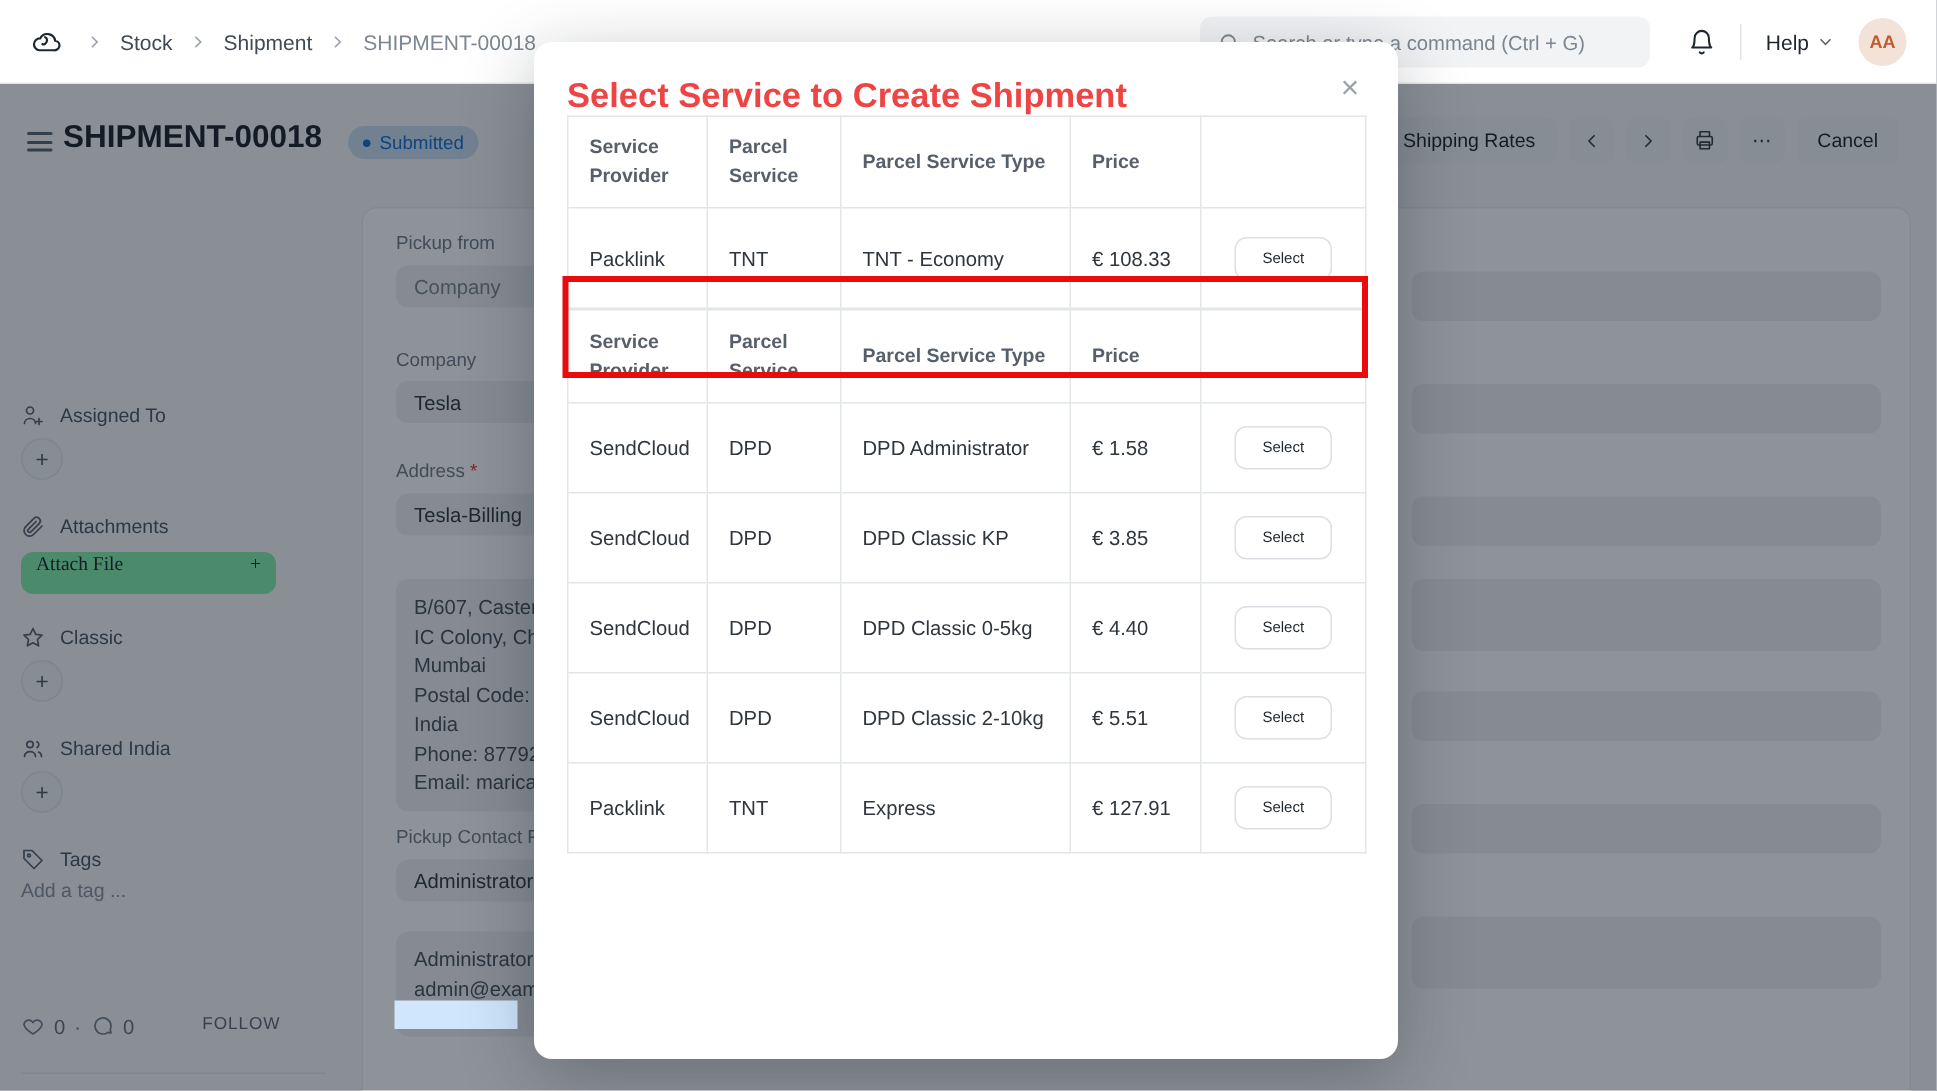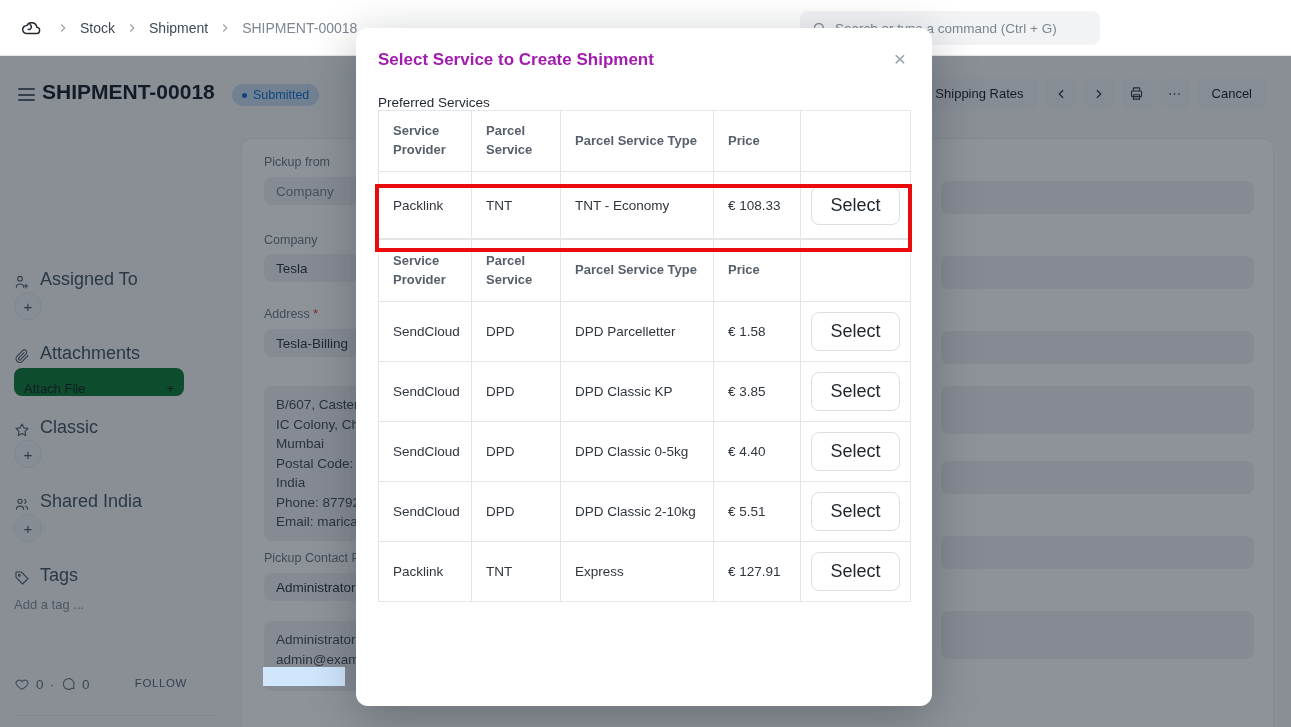--- a/index.html
+++ b/index.html
@@ -53,36 +53,36 @@
   .btn {
     height:31px; background:#f3f4f6; border:none; border-radius:8px;
     font-family:inherit; font-size:13px; color:#1f272e; padding:0 14px; cursor:pointer;
     display:flex; align-items:center; justify-content:center; gap:6px;
   }
   .btn.icon-btn { width:30px; padding:0; color:#35404a; }
 
   
   .sidebar { position:absolute; left:0; top:130px; width:231px; bottom:0; }
   .side-label {
-    position:absolute; left:14px; display:flex; align-items:flex-end; gap:10px;
-    font-size:18px; font-weight:500; color:#4c5a67;
+    position:absolute; left:14px; display:flex; align-items:flex-start; gap:10px;
+    font-size:13px; font-weight:500; color:#4c5a67;
   }
   .side-label svg { color:#5a6670; }
   .plus-circle {
     position:absolute; left:14px; width:28px; height:28px; border-radius:50%;
     background:#f3f4f6; border:1px solid #e3e6e9; color:#525f6a;
     font-size:15px; display:flex; align-items:center; justify-content:center; cursor:pointer;
   }
   .attach-btn {
     position:absolute; left:14px; top:238px; width:170px; height:28px;
-    background:#15803d; border:none; border-radius:8px; cursor:pointer;
-    font-family:Liberation Sans, sans-serif; font-size:13px; color:#1f272e;
-    display:flex; align-items:flex-end; justify-content:space-between; padding:0 10px;
-  }
-  .add-tag { position:absolute; left:14px; top:467px; font-size:13px; color:#8b949c; cursor:text; }
+    background:#86efac; border:none; border-radius:8px; cursor:pointer;
+    font-family:Liberation Serif, serif; font-size:13px; color:#1f272e;
+    display:flex; align-items:flex-start; justify-content:space-between; padding:0 10px;
+  }
+  .add-tag { position:absolute; left:14px; top:456px; font-size:13px; color:#8b949c; cursor:text; }
   .likes-row { position:absolute; left:14px; top:546px; display:flex; align-items:center; gap:6px; font-size:13.5px; color:#6c7680; }
   .likes-row svg { cursor:pointer; }
   .follow-btn {
     position:absolute; right:44px; top:547px; background:none; border:none; cursor:pointer;
     font-family:inherit; font-size:11.5px; letter-spacing:.6px; color:#5f6b76;
   }
   .side-divider { position:absolute; left:14px; right:14px; top:585px; height:1px; background:#e4e7ea; }
 
   
   .form-card {
@@ -110,39 +110,39 @@
     border:4px solid #ea0c0c; z-index:50; pointer-events:none;
   }
 
   
   .modal {
     position:absolute; left:356px; top:28px; width:576px; height:678px;
     background:#ffffff; border-radius:12px; z-index:30;
     box-shadow:0 12px 48px rgba(15,23,32,.28);
     padding:22px 22px 0 22px;
   }
-  .modal-title { font-size:17px; font-weight:600; color:#a21caf; }
+  .modal-title { font-size:23px; font-weight:600; color:#ef4444; }
   .modal-close {
     position:absolute; right:18px; top:16px; width:28px; height:28px;
     background:none; border:none; cursor:pointer;
     font-size:21px; color:#98a1a9; font-family:inherit; line-height:1;
   }
   .section-heading { margin-top:25px; font-size:13.5px; color:#1f272e; }
   .svc-table { border-collapse:collapse; table-layout:fixed; width:532px; }
   .svc-table th, .svc-table td { border:1px solid #e3e6e9; padding:8px 14px; text-align:left; vertical-align:middle; }
   .svc-table th { font-size:13px; font-weight:700; color:#57606a; line-height:1.45; height:61px; }
   .svc-table th:nth-child(3) { white-space:nowrap; }
   .svc-table td { font-size:13.5px; color:#2f363d; }
   .t1 td { height:67px; }
   .t2 th { height:62px; }
   .t2 td { height:60px; }
   .cell-action { text-align:center !important; padding:8px 6px !important; }
   .select-btn {
     background:#ffffff; border:1px solid #dcdfe3; border-radius:8px;
-    font-family:inherit; font-size:18px; color:#1f272e; padding:8px 18px; cursor:pointer;
+    font-family:inherit; font-size:10px; color:#1f272e; padding:8px 18px; cursor:pointer;
   }
 </style>
 </head>
 <body>
 
 <div class="navbar">
   <span class="logo">
     <svg width="22" height="22" viewBox="0 0 24 24" fill="none" stroke="currentColor" stroke-width="1.6" stroke-linecap="round" stroke-linejoin="round">
       <path d="M7 18a4.3 4.3 0 1 1 .4-8.6 5.8 5.8 0 0 1 10.9 1.7A3.4 3.4 0 1 1 17.6 18H7z"></path>
       <path d="M9 13.5c2.5 1.5 5-4 2-5"></path>
@@ -172,20 +172,38 @@
   <div class="search-pill">
     <span>
       <svg width="15" height="15" viewBox="0 0 24 24" fill="none" stroke="#7c8791" stroke-width="2" stroke-linecap="round">
           <circle cx="11" cy="11" r="7"></circle>
           <line x1="16.5" y1="16.5" x2="21" y2="21"></line>
         </svg>
     </span>
     <span>Search or type a command (Ctrl + G)</span>
   </div>
 
+  <div class="nav-right">
+    <span class="bell">
+      <svg width="19" height="19" viewBox="0 0 24 24" fill="none" stroke="currentColor" stroke-width="1.7" stroke-linecap="round" stroke-linejoin="round">
+        <path d="M18 8a6 6 0 0 0-12 0c0 7-2 8-2 8h16s-2-1-2-8"></path>
+          <path d="M10.3 20a2 2 0 0 0 3.4 0"></path>
+      </svg>
+    </span>
+    <span class="vdiv"></span>
+    <span class="help">
+      <span>Help</span>
+      <span>
+        <svg width="12" height="12" viewBox="0 0 24 24" fill="none" stroke="#5a6670" stroke-width="2.2" stroke-linecap="round">
+            <polyline points="6 9 12 15 18 9"></polyline>
+          </svg>
+      </span>
+    </span>
+    <span class="avatar">AA</span>
+  </div>
 </div>
 
 <div class="page-header">
   <span class="hamburger">
       <span></span>
       <span></span>
       <span></span>
     </span>
   <h1 class="doc-title">SHIPMENT-00018</h1>
   <span class="status-badge">
@@ -337,21 +355,20 @@
   <div class="bar" style="top:472px; height:48px;"></div>
 </div>
 
 <div class="backdrop"></div>
 <div class="blue-note"></div>
 
 <div class="modal">
   <h2 class="modal-title">Select Service to Create Shipment</h2>
   <button class="modal-close">×</button>
 
-  <div class="section-heading">Preferred Services</div>
 
   <table class="svc-table t1">
     <colgroup>
         <col style="width:93px">
         <col style="width:89px">
         <col style="width:153px">
         <col style="width:87px">
         <col style="width:110px">
       </colgroup>
     <thead>
@@ -391,21 +408,21 @@
         <th>Parcel Service Type</th>
         <th>Price</th>
         <th></th>
       </tr>
     </thead>
     <tbody>
 
         <tr>
           <td>SendCloud</td>
           <td>DPD</td>
-          <td>DPD Parcelletter</td>
+          <td>DPD Administrator</td>
           <td>€ 1.58</td>
           <td class="cell-action"><button class="select-btn">Select</button></td>
         </tr>
 
         <tr>
           <td>SendCloud</td>
           <td>DPD</td>
           <td>DPD Classic KP</td>
           <td>€ 3.85</td>
           <td class="cell-action"><button class="select-btn">Select</button></td>

